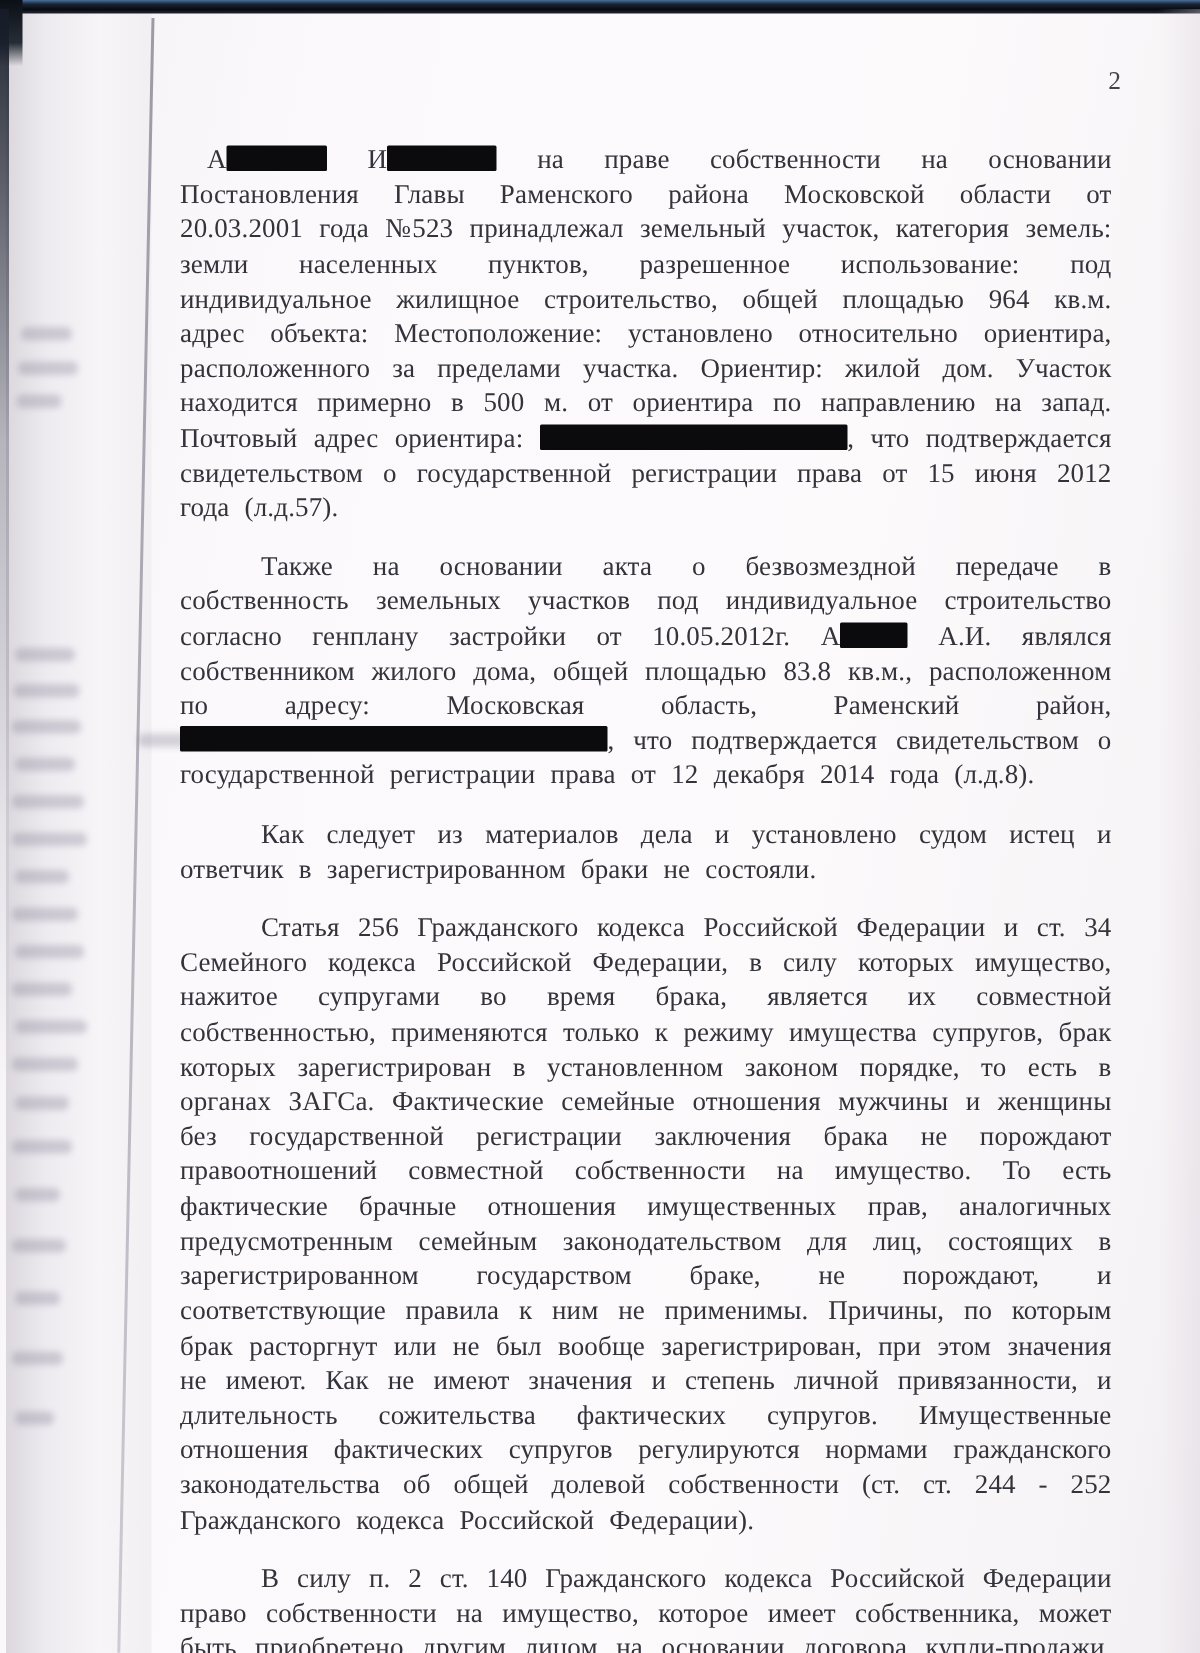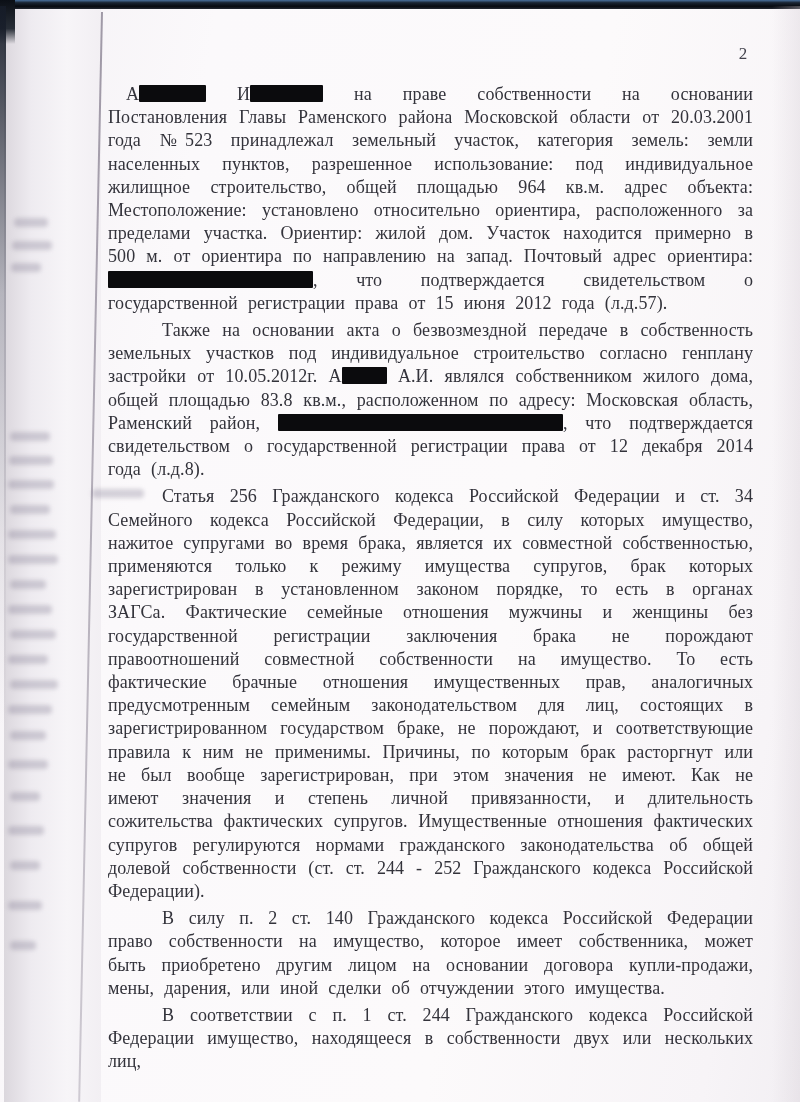--- a/index.html
+++ b/index.html
@@ -48,21 +48,21 @@
   }
   .page-number {
     position:absolute; left:728px; top:44px; width:30px;
     font-size:17px; color:#43434d; text-align:center;
   }
   .text-block {
     position:absolute; left:104px; top:79px; width:653px;
     color:#33333b; font-size:18px; line-height:23.2px;
     word-spacing:5.5px; letter-spacing:0.1px;
   }
-  .para { margin:4px; text-align:justify;font-family:Liberation Serif, serif; }
+  .para { margin:16px; text-align:justify;font-family:Liberation Serif, serif; }
   .para.indent { text-indent:54px; }
   .para.cont { text-indent:18px; }
   .redact {
     display:inline-block; height:17px; background:#0b0b0d;
     vertical-align:baseline; transform:translateY(2px); border-radius:1px;
   }
 </style>
 </head>
 <body>
 
@@ -100,17 +100,18 @@
       <div class="bleed" style="left: 8px; top: 901px; width: 34px;"></div>
       <div class="bleed" style="left: 10px; top: 941px; width: 26px;"></div>
       <div class="bleed" style="left: 92px; top: 489px; width: 52px;"></div>
     </div>
 
   <div class="page-number">2</div>
 
   <div class="text-block">
       <p class="para cont">А<span class="redact" style="width: 67px;"></span> И<span class="redact" style="width: 73px;"></span> на праве собственности на основании Постановления Главы Раменского района Московской области от 20.03.2001 года №523 принадлежал земельный участок, категория земель: земли населенных пунктов, разрешенное использование: под индивидуальное жилищное строительство, общей площадью 964 кв.м. адрес объекта: Местоположение: установлено относительно ориентира, расположенного за пределами участка. Ориентир: жилой дом. Участок находится примерно в 500 м. от ориентира по направлению на запад. Почтовый адрес ориентира: <span class="redact" style="width: 205px;"></span>, что подтверждается свидетельством о государственной регистрации права от 15 июня 2012 года (л.д.57).</p>
       <p class="para indent">Также на основании акта о безвозмездной передаче в собственность земельных участков под индивидуальное строительство согласно генплану застройки от 10.05.2012г. А<span class="redact" style="width: 45px;"></span> А.И. являлся собственником жилого дома, общей площадью 83.8 кв.м., расположенном по адресу: Московская область, Раменский район, <span class="redact" style="width: 285px;"></span>, что подтверждается свидетельством о государственной регистрации права от 12 декабря 2014 года (л.д.8).</p>
+      <p class="para indent">Как следует из материалов дела и установлено судом истец и ответчик в зарегистрированном браки не состояли.</p>
       <p class="para indent">Статья 256 Гражданского кодекса Российской Федерации и ст. 34 Семейного кодекса Российской Федерации, в силу которых имущество, нажитое супругами во время брака, является их совместной собственностью, применяются только к режиму имущества супругов, брак которых зарегистрирован в установленном законом порядке, то есть в органах ЗАГСа. Фактические семейные отношения мужчины и женщины без государственной регистрации заключения брака не порождают правоотношений совместной собственности на имущество. То есть фактические брачные отношения имущественных прав, аналогичных предусмотренным семейным законодательством для лиц, состоящих в зарегистрированном государством браке, не порождают, и соответствующие правила к ним не применимы. Причины, по которым брак расторгнут или не был вообще зарегистрирован, при этом значения не имеют. Как не имеют значения и степень личной привязанности, и длительность сожительства фактических супругов. Имущественные отношения фактических супругов регулируются нормами гражданского законодательства об общей долевой собственности (ст. ст. 244 - 252 Гражданского кодекса Российской Федерации).</p>
       <p class="para indent">В силу п. 2 ст. 140 Гражданского кодекса Российской Федерации право собственности на имущество, которое имеет собственника, может быть приобретено другим лицом на основании договора купли-продажи, мены, дарения, или иной сделки об отчуждении этого имущества.</p>
       <p class="para indent">В соответствии с п. 1 ст. 244 Гражданского кодекса Российской Федерации имущество, находящееся в собственности двух или нескольких лиц,</p>
     </div>
 </div>
 
 </body></html>

